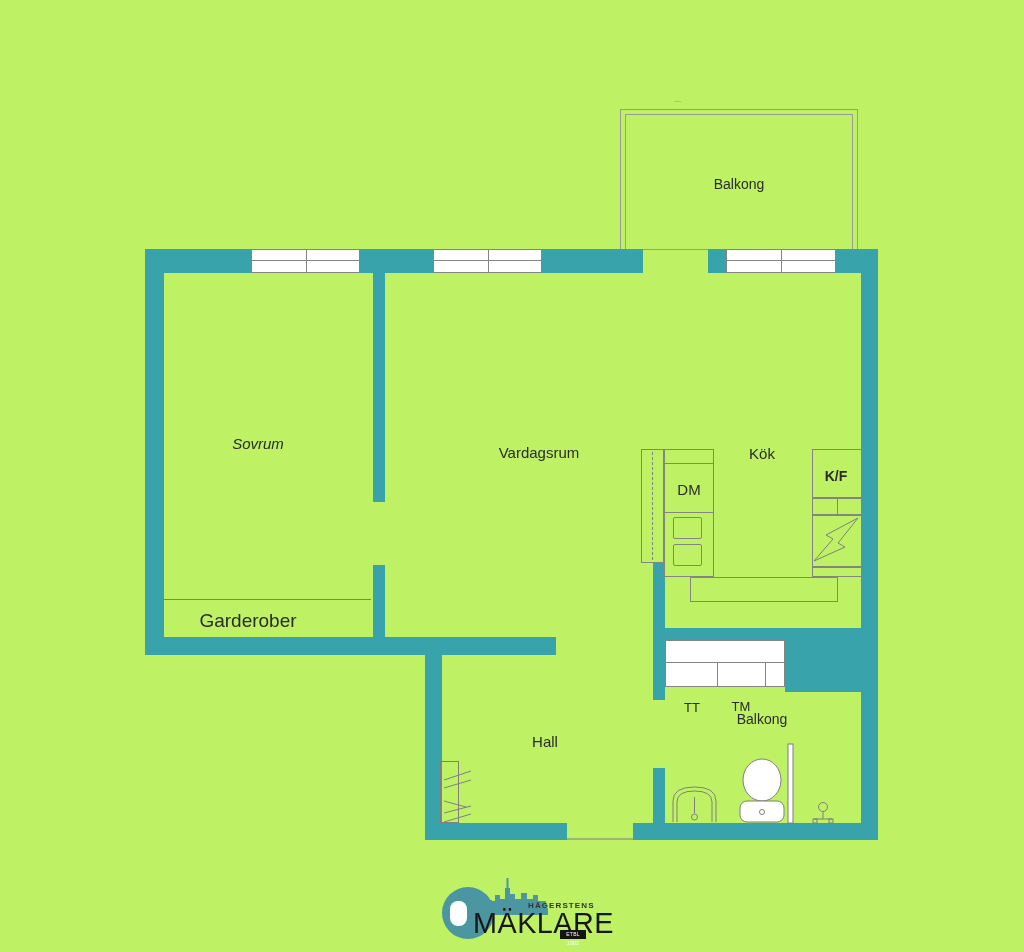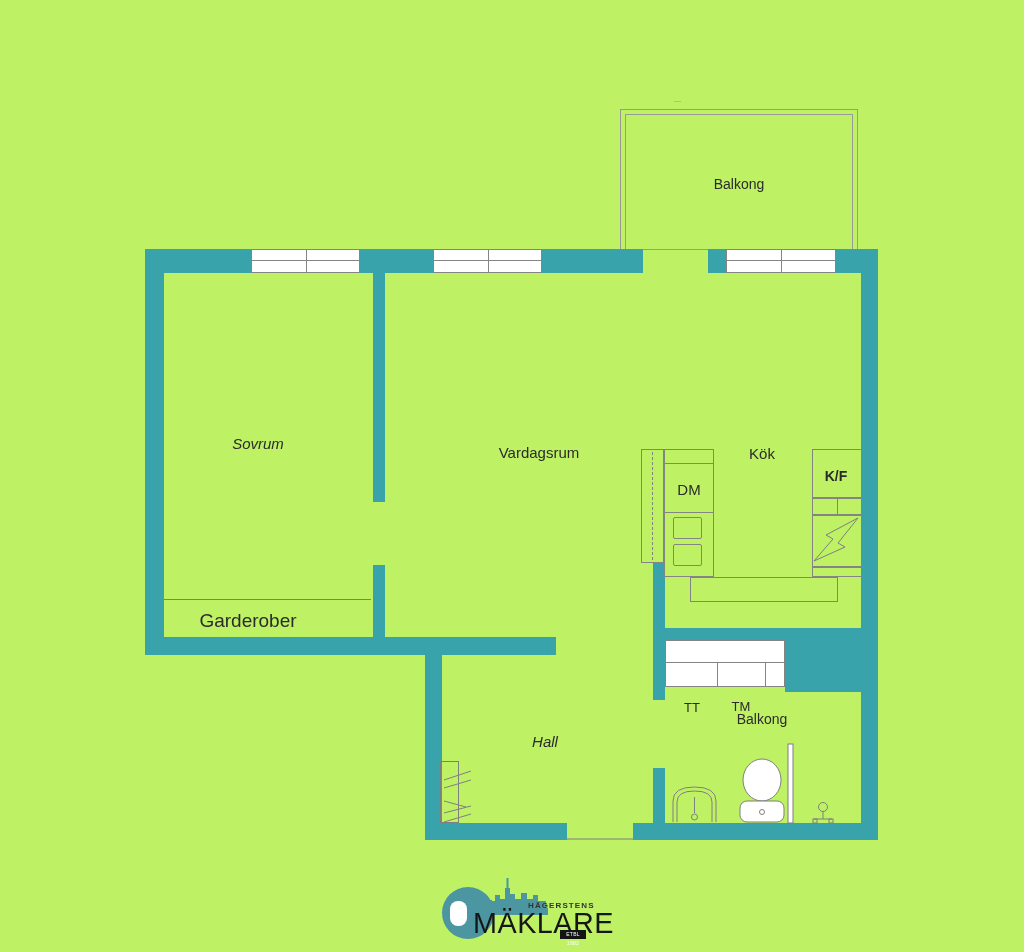--- a/index.html
+++ b/index.html
@@ -89,21 +89,21 @@
     <div class="hline" style="left:0;top:21px;width:118px;"></div>
     <div class="vline" style="left:51px;top:21px;height:25px;"></div>
     <div class="vline" style="left:99px;top:21px;height:25px;"></div>
   </div>
   <div class="lbl f13" style="left:692px;top:707px;">TT</div>
   <div class="lbl f13" style="left:741px;top:675px;margin-top:31px;">TM</div>
 
   <div class="lbl f15" style="left:258px;top:443px;font-style:italic;">Sovrum</div>
   <div class="lbl f15" style="left:515px;top:452px;margin-left:24px;">Vardagsrum</div>
   <div class="lbl f13" style="left:248px;top:621px;font-size:19px;">Garderober</div>
-  <div class="lbl f15" style="left:545px;top:741px;font-style:italic;">Hall</div>
+  <div class="lbl f15" style="left:545px;top:741px;">Hall</div>
   <div class="lbl f14" style="left:762px;top:719px;">Balkong</div>
 
   <svg class="overlay" width="1024" height="952" viewBox="0 0 1024 952">
     <g stroke="#7f7f7f" stroke-width="1" fill="none">
 
       <line x1="164" y1="599.5" x2="371" y2="599.5"></line>
 
       <line x1="567" y1="839" x2="633" y2="839"></line>
 
       <g>

